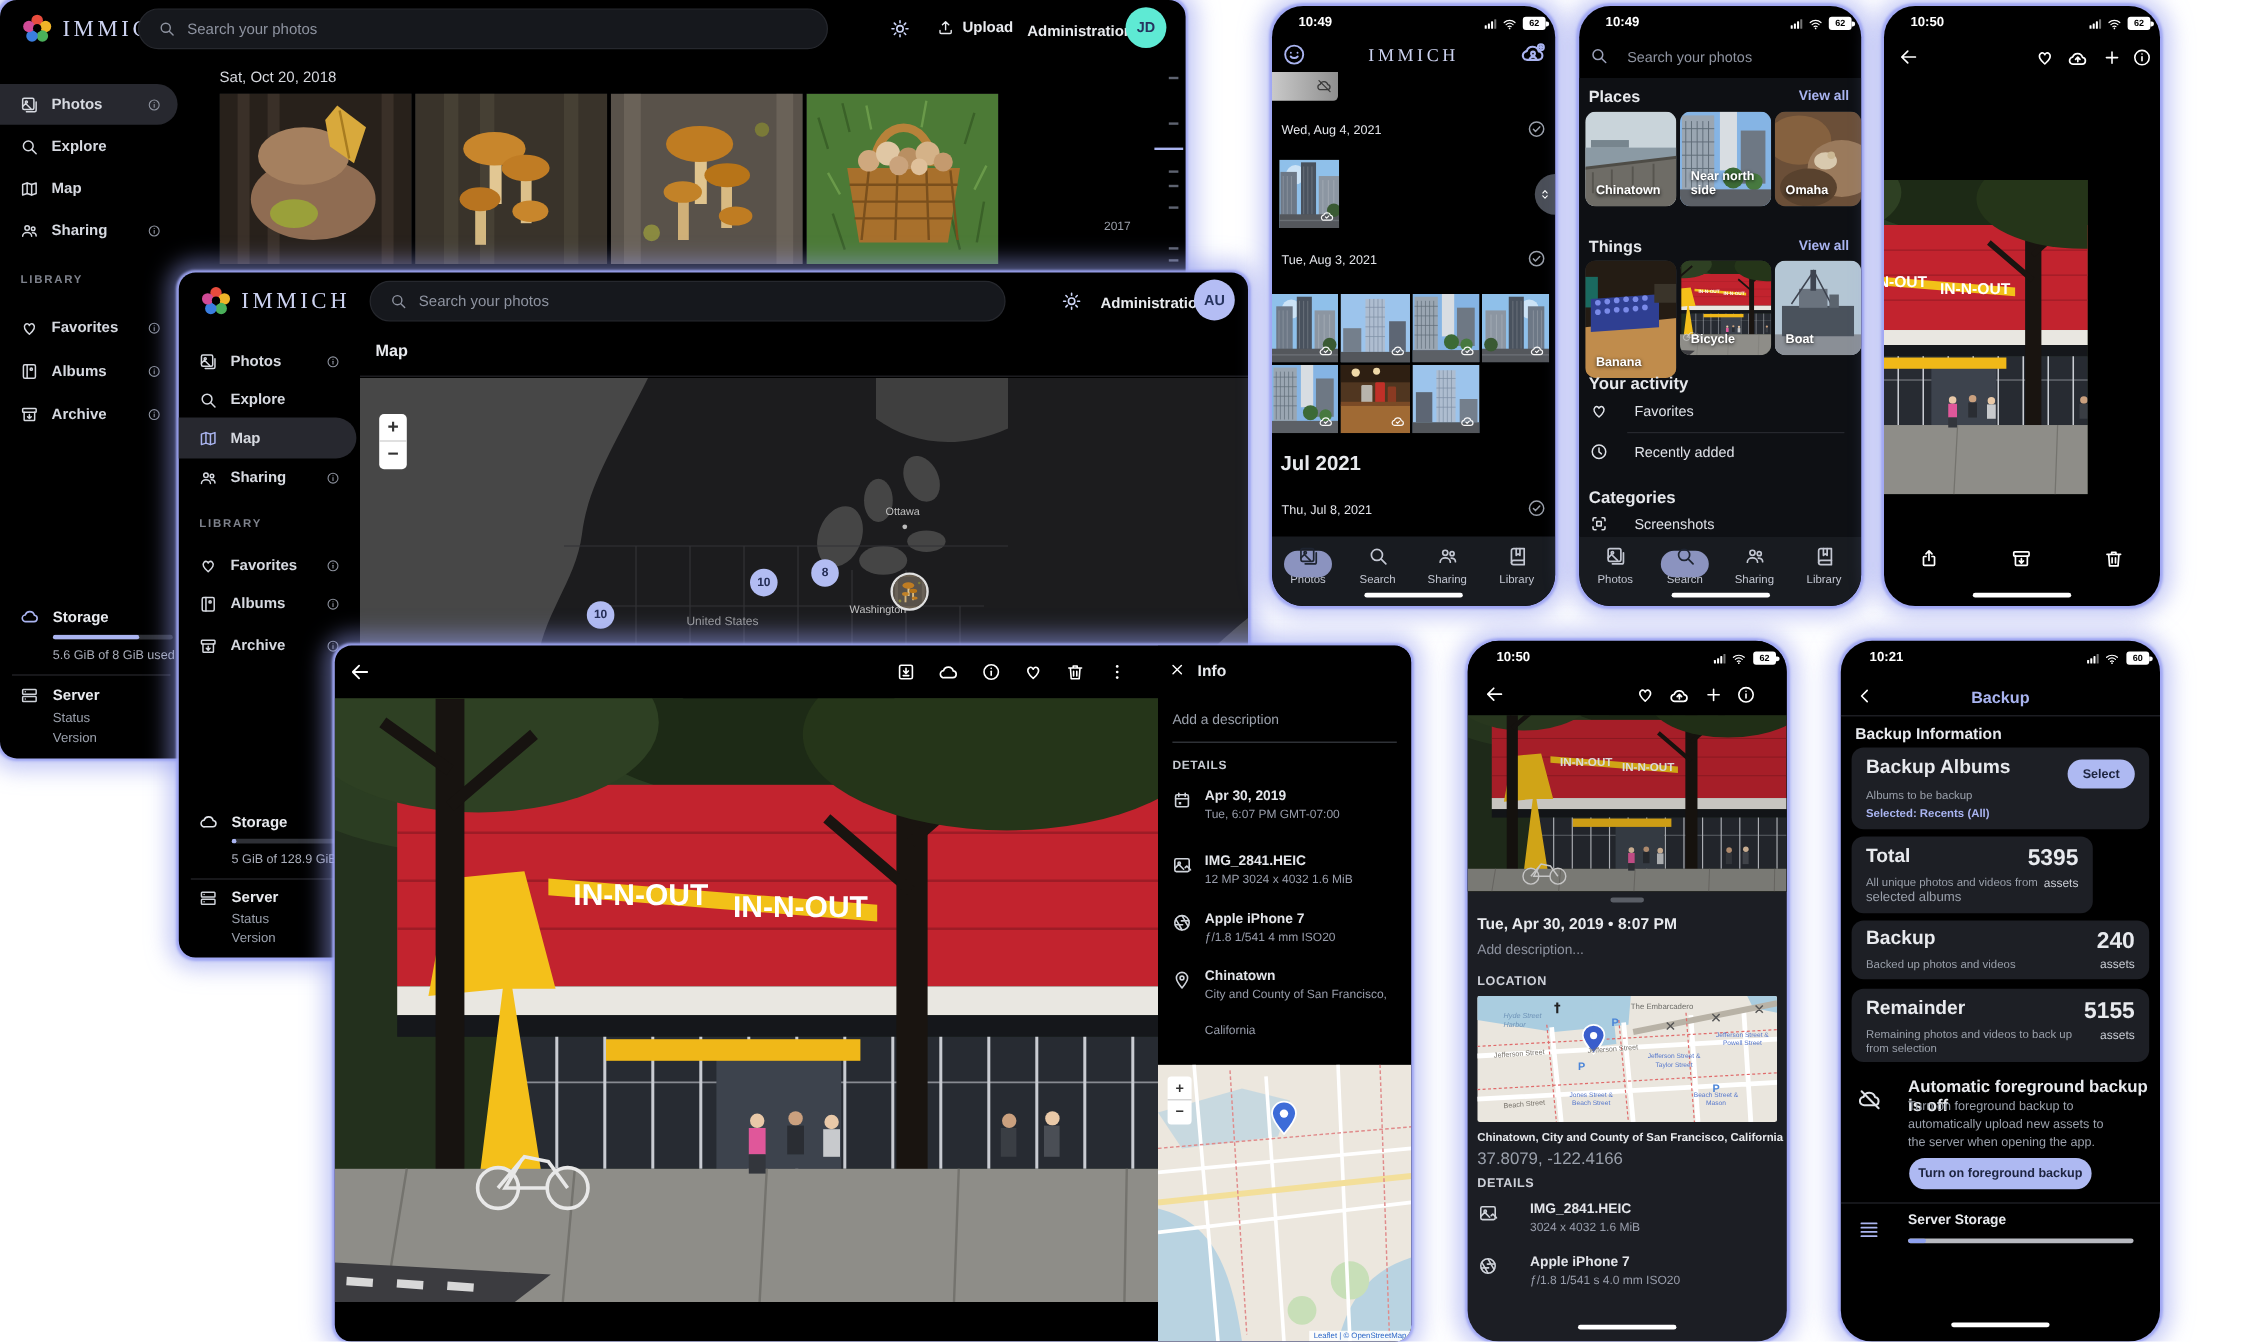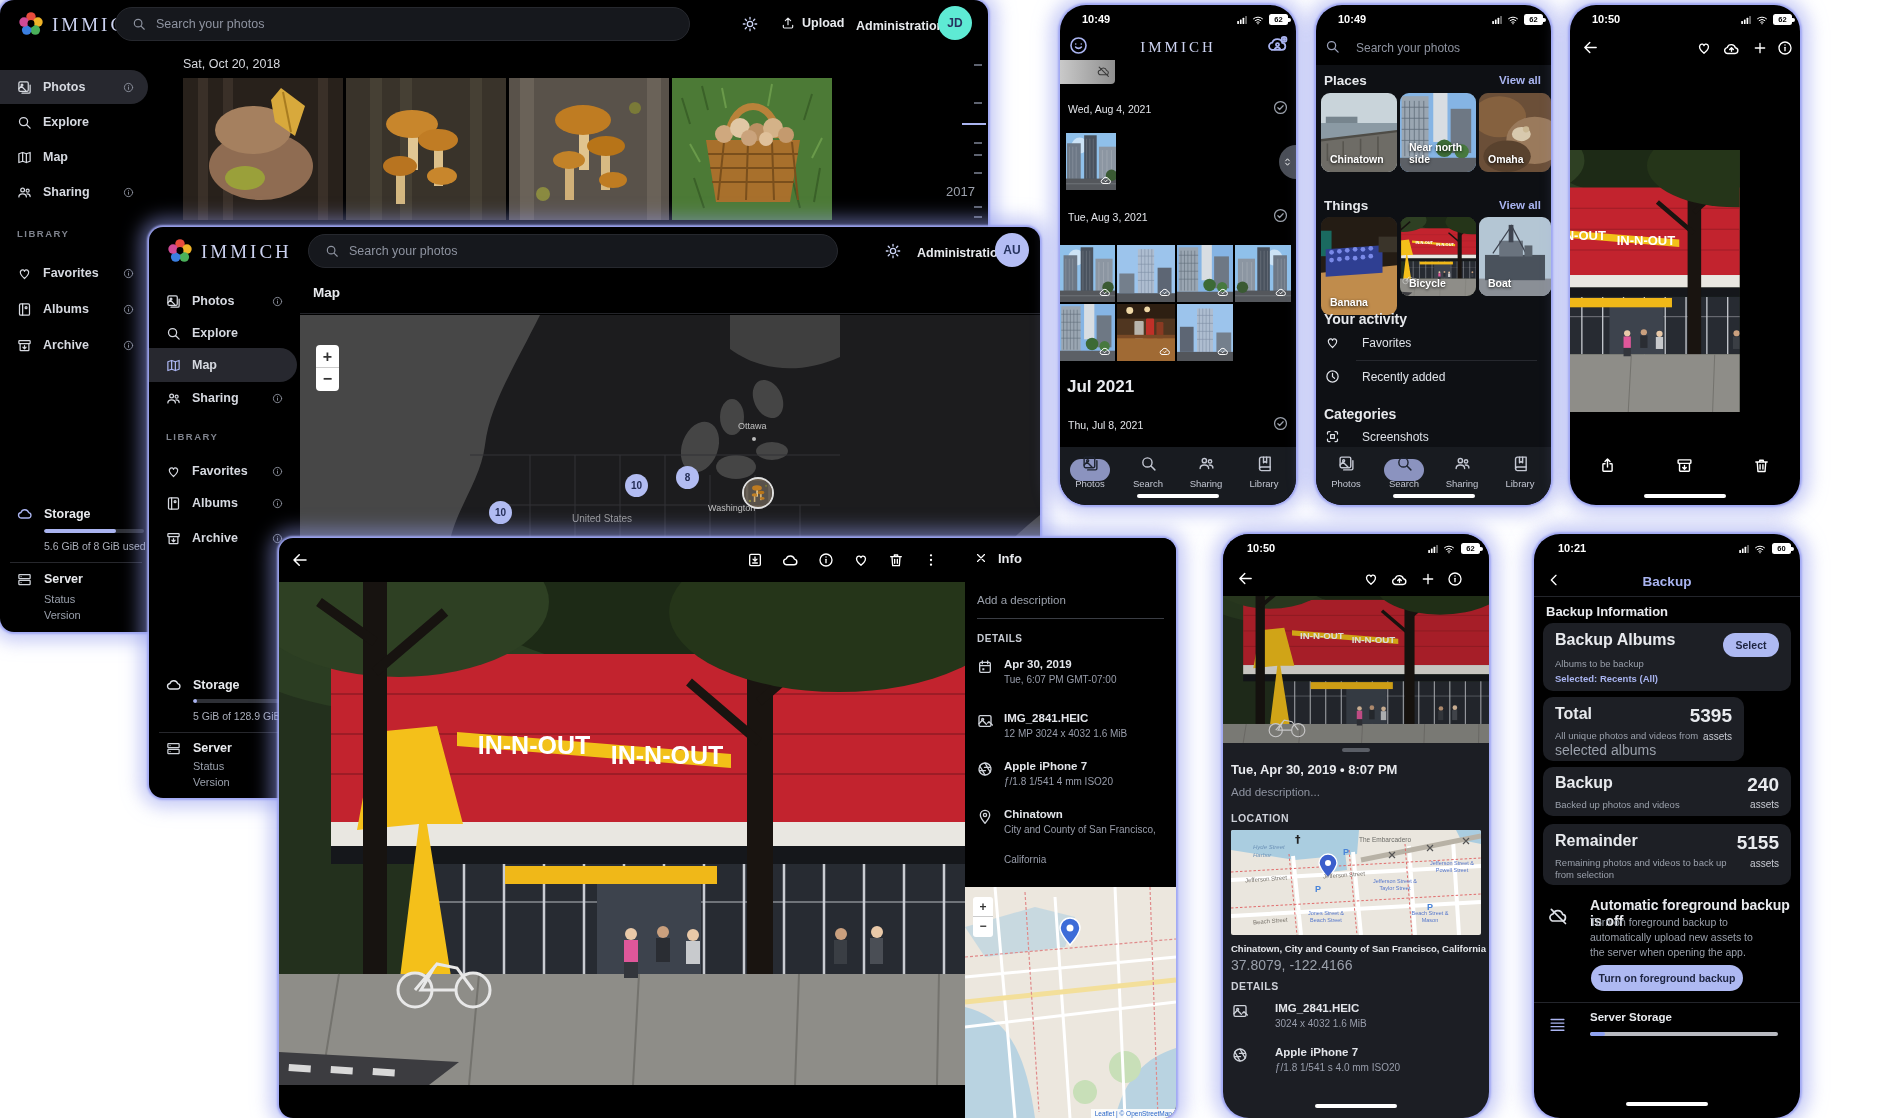--- a/index.html
+++ b/index.html
@@ -568,21 +568,21 @@
     </div>
 
   <div class="a" style="left:962px;top:123px;width:24px;height:2px;background:#aab4f0"></div>
   <div class="a" style="left:974px;top:64px;width:8px;height:2px;background:#5e6370"></div>
   <div class="a" style="left:974px;top:102px;width:8px;height:2px;background:#5e6370"></div>
   <div class="a" style="left:974px;top:142px;width:8px;height:2px;background:#5e6370"></div>
   <div class="a" style="left:974px;top:154px;width:8px;height:2px;background:#5e6370"></div>
   <div class="a" style="left:974px;top:172px;width:8px;height:2px;background:#5e6370"></div>
   <div class="a" style="left:974px;top:206px;width:8px;height:2px;background:#5e6370"></div>
   <div class="a" style="left:974px;top:216px;width:8px;height:2px;background:#5e6370"></div>
-  <div class="a" style="left:946px;top:184px;font-size:13px;color:#9ba0ab">2017</div>
+  <div class="a" style="left:920px;top:184px;font-size:10px;color:#9ba0ab">2017</div>
 </div>
 
 <div class="win" style="left:149px;top:227px;width:891px;height:571px;z-index:2">
   <div class="a" style="left:18px;top:11px;width:26px;height:26px">
     <svg viewBox="0 0 24 24">
         <circle cx="12" cy="5.5" r="4.4" fill="#e84c3d"></circle>
         <circle cx="18.4" cy="10.2" r="4.4" fill="#f0b428"></circle>
         <circle cx="16" cy="17.6" r="4.4" fill="#4ab05a"></circle>
         <circle cx="8" cy="17.6" r="4.4" fill="#3a7ee0"></circle>
         <circle cx="5.6" cy="10.2" r="4.4" fill="#d04a96"></circle>
@@ -1321,21 +1321,21 @@
   <div class="a" style="left:12px;top:70px;font-size:13px;font-weight:700">Backup Information</div>
   <div class="card" style="left:9px;top:89px;width:248px;height:68px">
     <div class="a" style="left:12px;top:8px;font-size:16px;font-weight:700">Backup Albums</div>
     <div class="btnp" style="right:12px;top:10px;width:56px;height:24px;font-size:10.5px">Select</div>
     <div class="a" style="left:12px;top:35px;font-size:9.5px;color:#9aa0ab">Albums to be backup</div>
     <div class="a" style="left:12px;top:50px;font-size:9.5px;font-weight:700;color:#a9b4f0">Selected: Recents (All)</div>
   </div>
   <div class="card" style="left:9px;top:163px;width:201px;height:64px">
     <div class="a" style="left:12px;top:8px;font-size:16px;font-weight:700">Total</div>
     <div class="a" style="left:12px;top:33px;font-size:9.5px;color:#9aa0ab">All unique photos and videos from</div>
-    <div class="a" style="left:12px;top:45px;font-size:14px;color:#9aa0ab">selected albums</div>
+    <div class="a" style="left:12px;top:45px;font-size:11px;color:#9aa0ab">selected albums</div>
     <div class="a" style="right:12px;top:8px;font-size:19px;font-weight:700;text-align:right">5395</div>
     <div class="a" style="right:12px;top:34px;font-size:10px;color:#c9ccd4;text-align:right">assets</div>
   </div>
   <div class="card" style="left:9px;top:233px;width:248px;height:49px">
     <div class="a" style="left:12px;top:7px;font-size:16px;font-weight:700">Backup</div>
     <div class="a" style="left:12px;top:32px;font-size:9.5px;color:#9aa0ab">Backed up photos and videos</div>
     <div class="a" style="right:12px;top:7px;font-size:19px;font-weight:700;text-align:right">240</div>
     <div class="a" style="right:12px;top:32px;font-size:10px;color:#c9ccd4;text-align:right">assets</div>
   </div>
   <div class="card" style="left:9px;top:290px;width:248px;height:61px">

